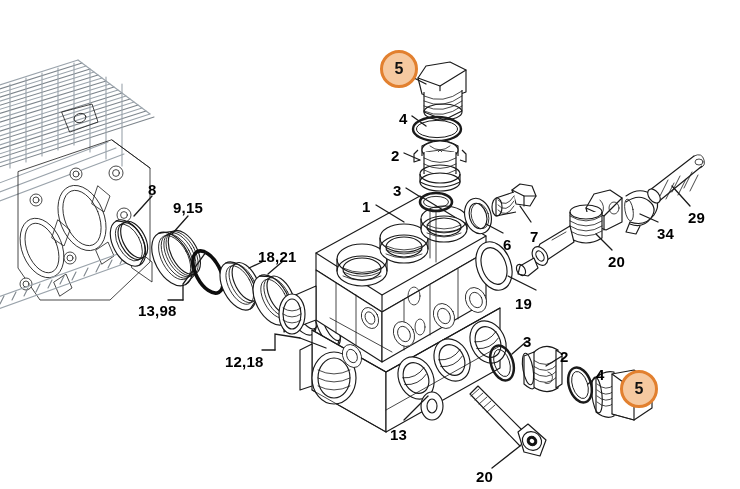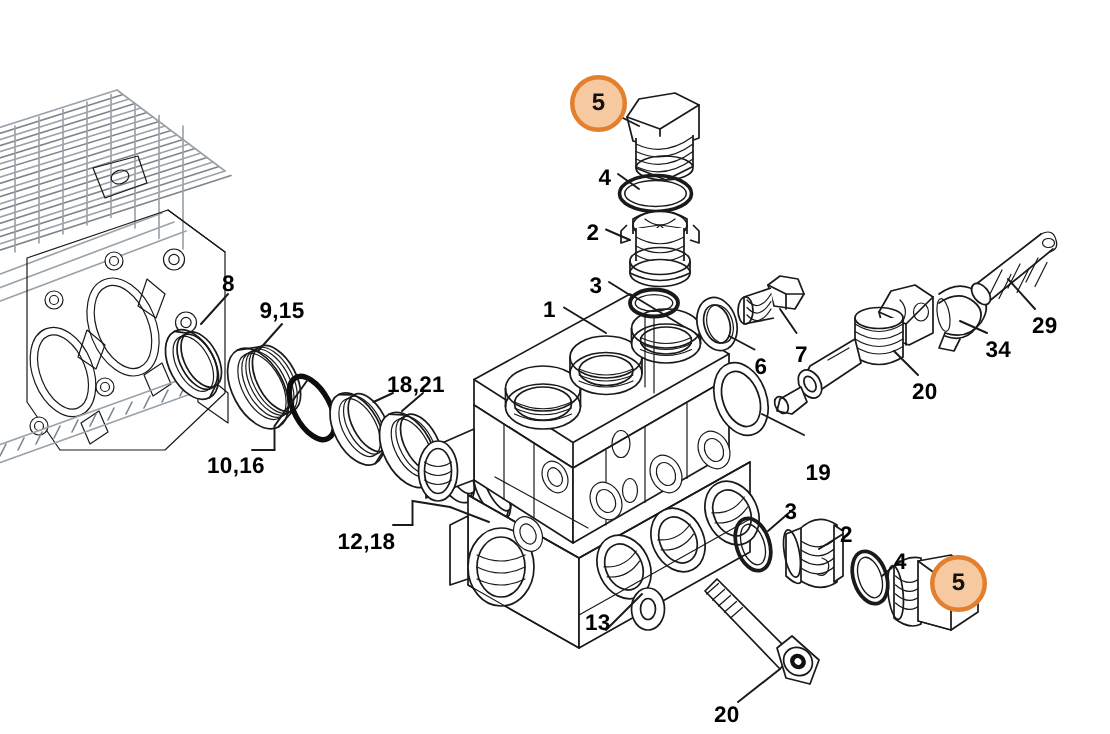--- a/index.html
+++ b/index.html
@@ -525,34 +525,34 @@
       <path class="lead" d="M600 374 L588 384"></path>
 
       <path class="lead" d="M622 390 L640 384"></path>
     </g>
 
     </g>
   </svg>
 
   <div class="lbl" style="left:148px;top:182px;">8</div>
   <div class="lbl" style="left:173px;top:200px;">9,15</div>
-  <div class="lbl" style="left:138px;top:303px;">10,16</div>
+  <div class="lbl" style="left:138px;top:303px;">13,98</div>
   <div class="lbl" style="left:258px;top:249px;">18,21</div>
   <div class="lbl" style="left:225px;top:354px;">12,18</div>
   <div class="lbl" style="left:362px;top:199px;">1</div>
   <div class="lbl" style="left:391px;top:148px;">2</div>
   <div class="lbl" style="left:393px;top:183px;">3</div>
   <div class="lbl" style="left:399px;top:111px;">4</div>
   <div class="lbl" style="left:503px;top:237px;">6</div>
   <div class="lbl" style="left:530px;top:229px;">7</div>
-  <div class="lbl" style="left:537px;top:296px;margin-top:12px;">19</div>
+  <div class="lbl" style="left:515px;top:296px;">19</div>
   <div class="lbl" style="left:608px;top:254px;">20</div>
   <div class="lbl" style="left:657px;top:226px;">34</div>
   <div class="lbl" style="left:688px;top:210px;">29</div>
-  <div class="lbl" style="left:390px;top:408px;text-align:center;">13</div>
+  <div class="lbl" style="left:390px;top:427px;text-align:center;">13</div>
   <div class="lbl" style="left:476px;top:469px;">20</div>
   <div class="lbl" style="left:523px;top:334px;">3</div>
   <div class="lbl" style="left:560px;top:349px;">2</div>
   <div class="lbl" style="left:596px;top:367px;">4</div>
 
   <div class="badge" style="left:380px;top:50px;">5</div>
   <div class="badge" style="left:620px;top:370px;">5</div>
 
 </div>
 

